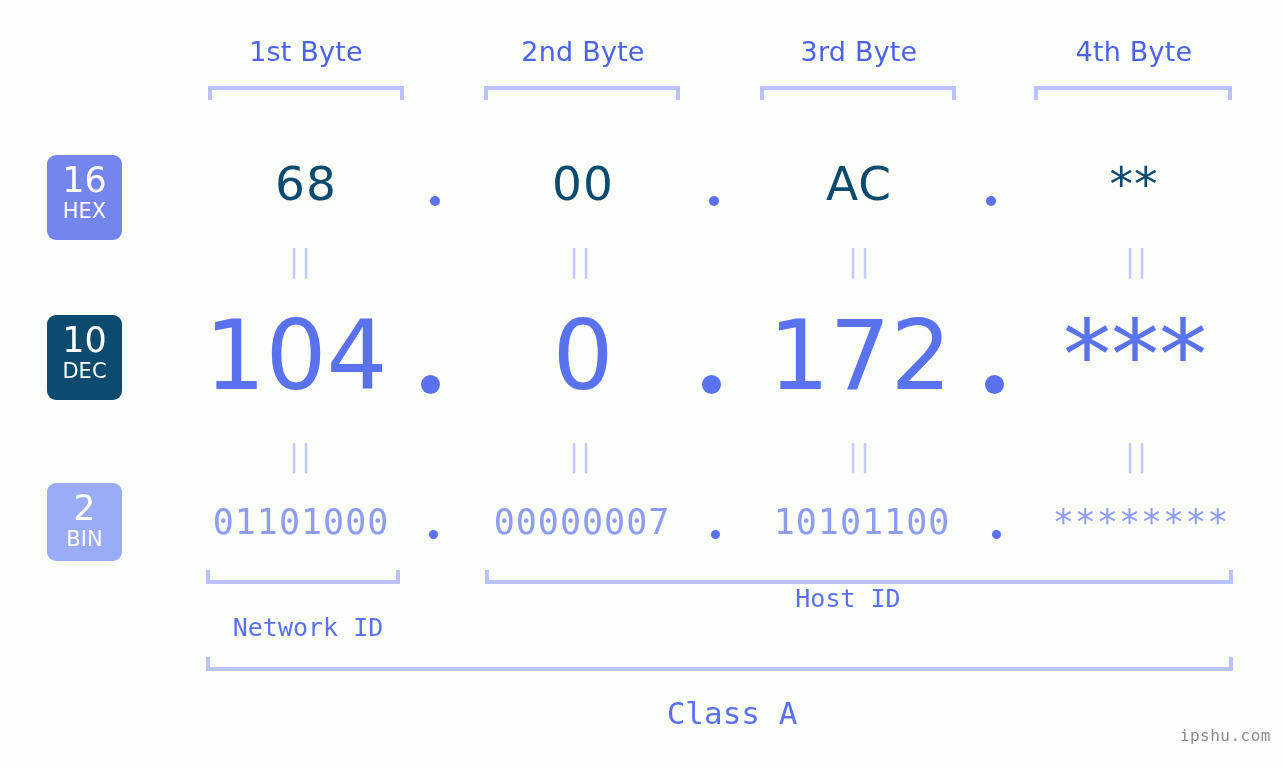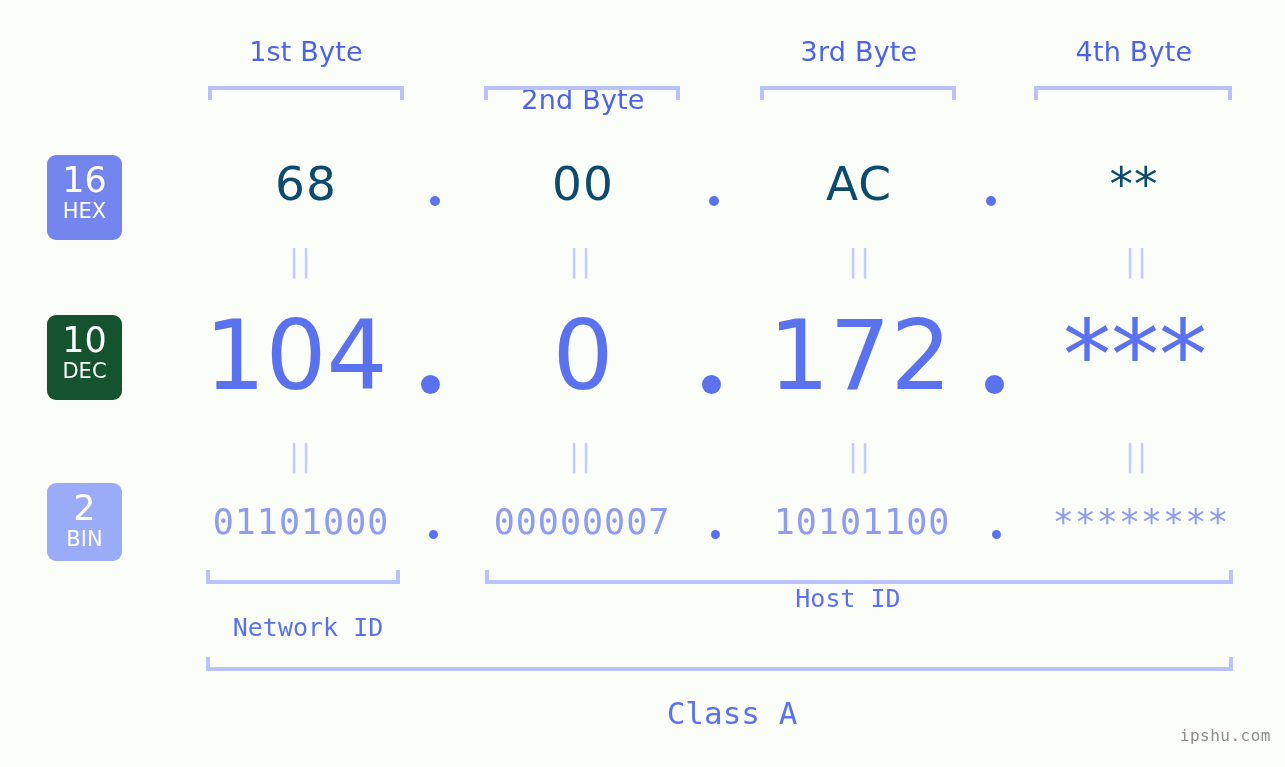--- a/index.html
+++ b/index.html
@@ -65,21 +65,21 @@
     line-height: 37px;
     font-weight: 400;
   }
   .badge .lbl {
     display: block;
     font-size: 21px;
     line-height: 24px;
     font-weight: 400;
   }
   .badge-hex { background: #7485ee; top: 155px; height: 85px; }
-  .badge-dec { background: #14532d; top: 315px; height: 85px; }
+  .badge-dec { background: #0c4a6e; top: 315px; height: 85px; }
   .badge-bin { background: #9aabf7; top: 483px; height: 78px; }
 
   
   .val {
     position: absolute;
     text-align: center;
     white-space: nowrap;
     font-family: "DejaVu Sans Mono", monospace;
   }
   .row-hex .val {
@@ -147,21 +147,21 @@
     font-size: 16px;
     letter-spacing: .5px;
   }
 </style>
 </head>
 <body>
 
 <div id="stage">
 
   <div class="byte-head" style="left:206px; top:36px; width:200px;">1st Byte</div>
-  <div class="byte-head" style="left:483px; top:36px; width:200px;margin-top:48px;">2nd Byte</div>
+  <div class="byte-head" style="left:483px; top:36px; width:200px;">2nd Byte</div>
   <div class="byte-head" style="left:759px; top:36px; width:200px;">3rd Byte</div>
   <div class="byte-head" style="left:1034px; top:36px; width:200px;">4th Byte</div>
 
   <div class="bracket-down" style="left:208px; top:86px; width:196px;"></div>
   <div class="bracket-down" style="left:484px; top:86px; width:196px;"></div>
   <div class="bracket-down" style="left:760px; top:86px; width:196px;"></div>
   <div class="bracket-down" style="left:1034px; top:86px; width:198px;"></div>
 
   <div class="badge badge-hex" style="left:47px;">
     <span class="num">16</span>

